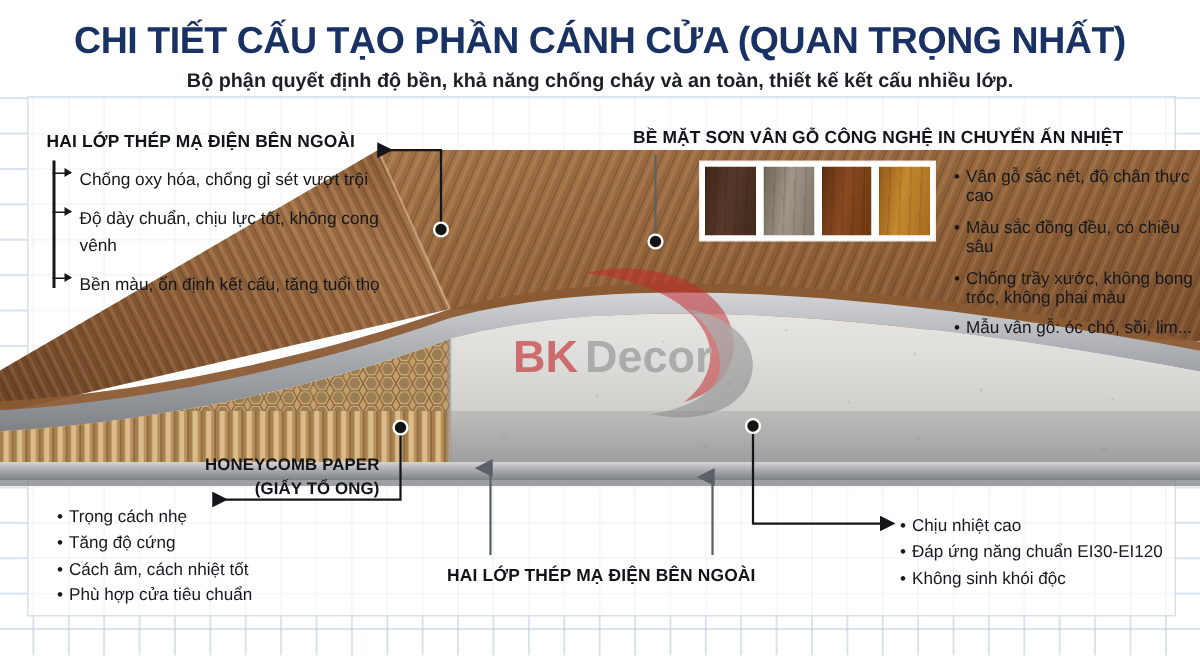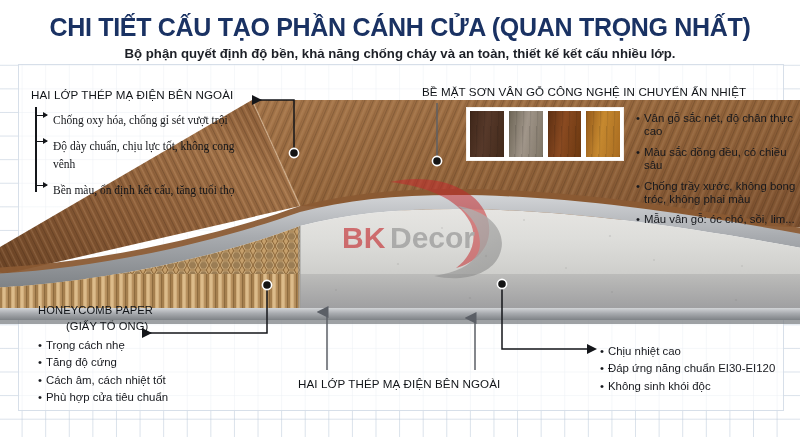--- a/index.html
+++ b/index.html
@@ -57,36 +57,36 @@
   .swatch{flex:1 1 0;height:100%;border:1px solid #ffffff;box-sizing:border-box;position:relative;overflow:hidden;}
   .swatch::after{
     content:"";position:absolute;inset:0;
     background-image:repeating-linear-gradient(92deg,
       rgba(0,0,0,.16) 0px, rgba(0,0,0,0) 2px, rgba(255,255,255,.12) 4px, rgba(0,0,0,0) 7px);
     mix-blend-mode:multiply;opacity:.75;
   }
 
   
   .lbl-head{
-    font-size:11.6px;font-weight:normal;color:#111418;
+    font-size:11.6px;font-weight:bold;color:#111418;
     letter-spacing:.1px;line-height:13.5px;white-space:nowrap;
   }
-  .lbl-head.small{font-size:11.2px;}
+  .lbl-head.small{font-size:11.2px;text-align:right;}
   .bul{font-size:11.4px;color:#16181d;line-height:13.4px;}
   .bul-row{display:flex;gap:4px;margin-top:7px;}
   .bul-row .dot{flex:0 0 auto;line-height:13.4px;}
 
   .block{position:absolute;z-index:7;}
 
   
   .branch{position:relative;padding-left:22px;margin-top:8px;}
   .branch .trunk{
     position:absolute;left:4px;top:-3px;width:1.6px;bottom:6px;background:#14161a;
   }
-  .branch-item{position:relative;margin-bottom:8px;font-family:Liberation Serif, serif;}
+  .branch-item{position:relative;margin-bottom:8px;}
   .branch-item .tick{
     position:absolute;left:-18px;top:5px;width:12px;height:1.6px;background:#14161a;
   }
   .branch-item .tick::after{
     content:"";position:absolute;right:-1px;top:-2.6px;
     border-left:5px solid #14161a;
     border-top:3.2px solid transparent;border-bottom:3.2px solid transparent;
   }
   .branch-item .txt{font-size:11.5px;line-height:13.6px;color:#14161a;}
 

